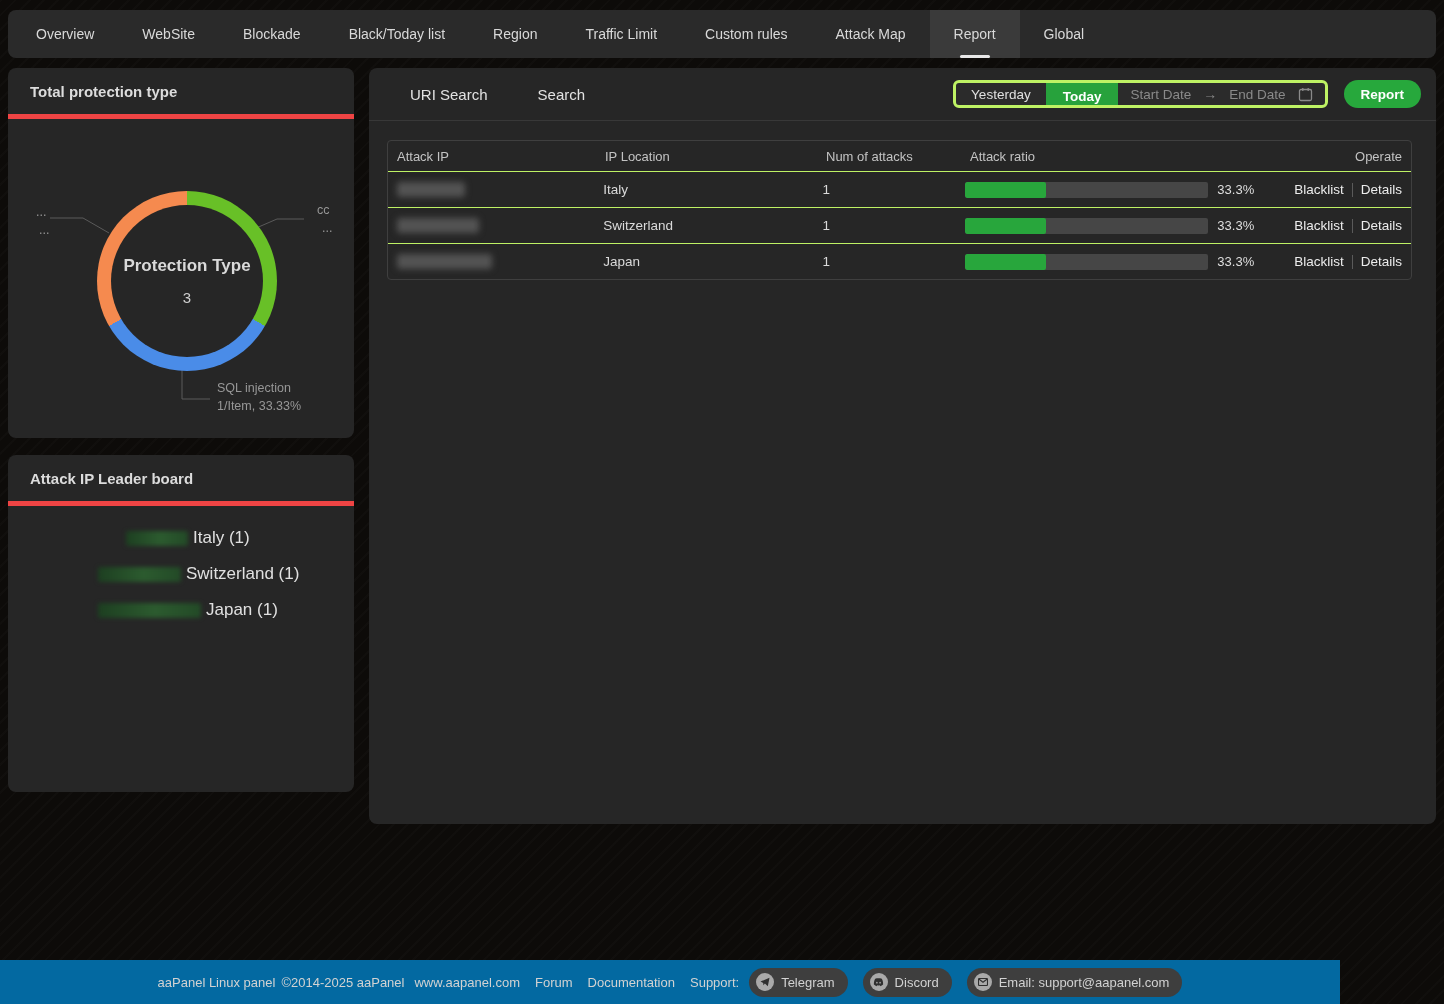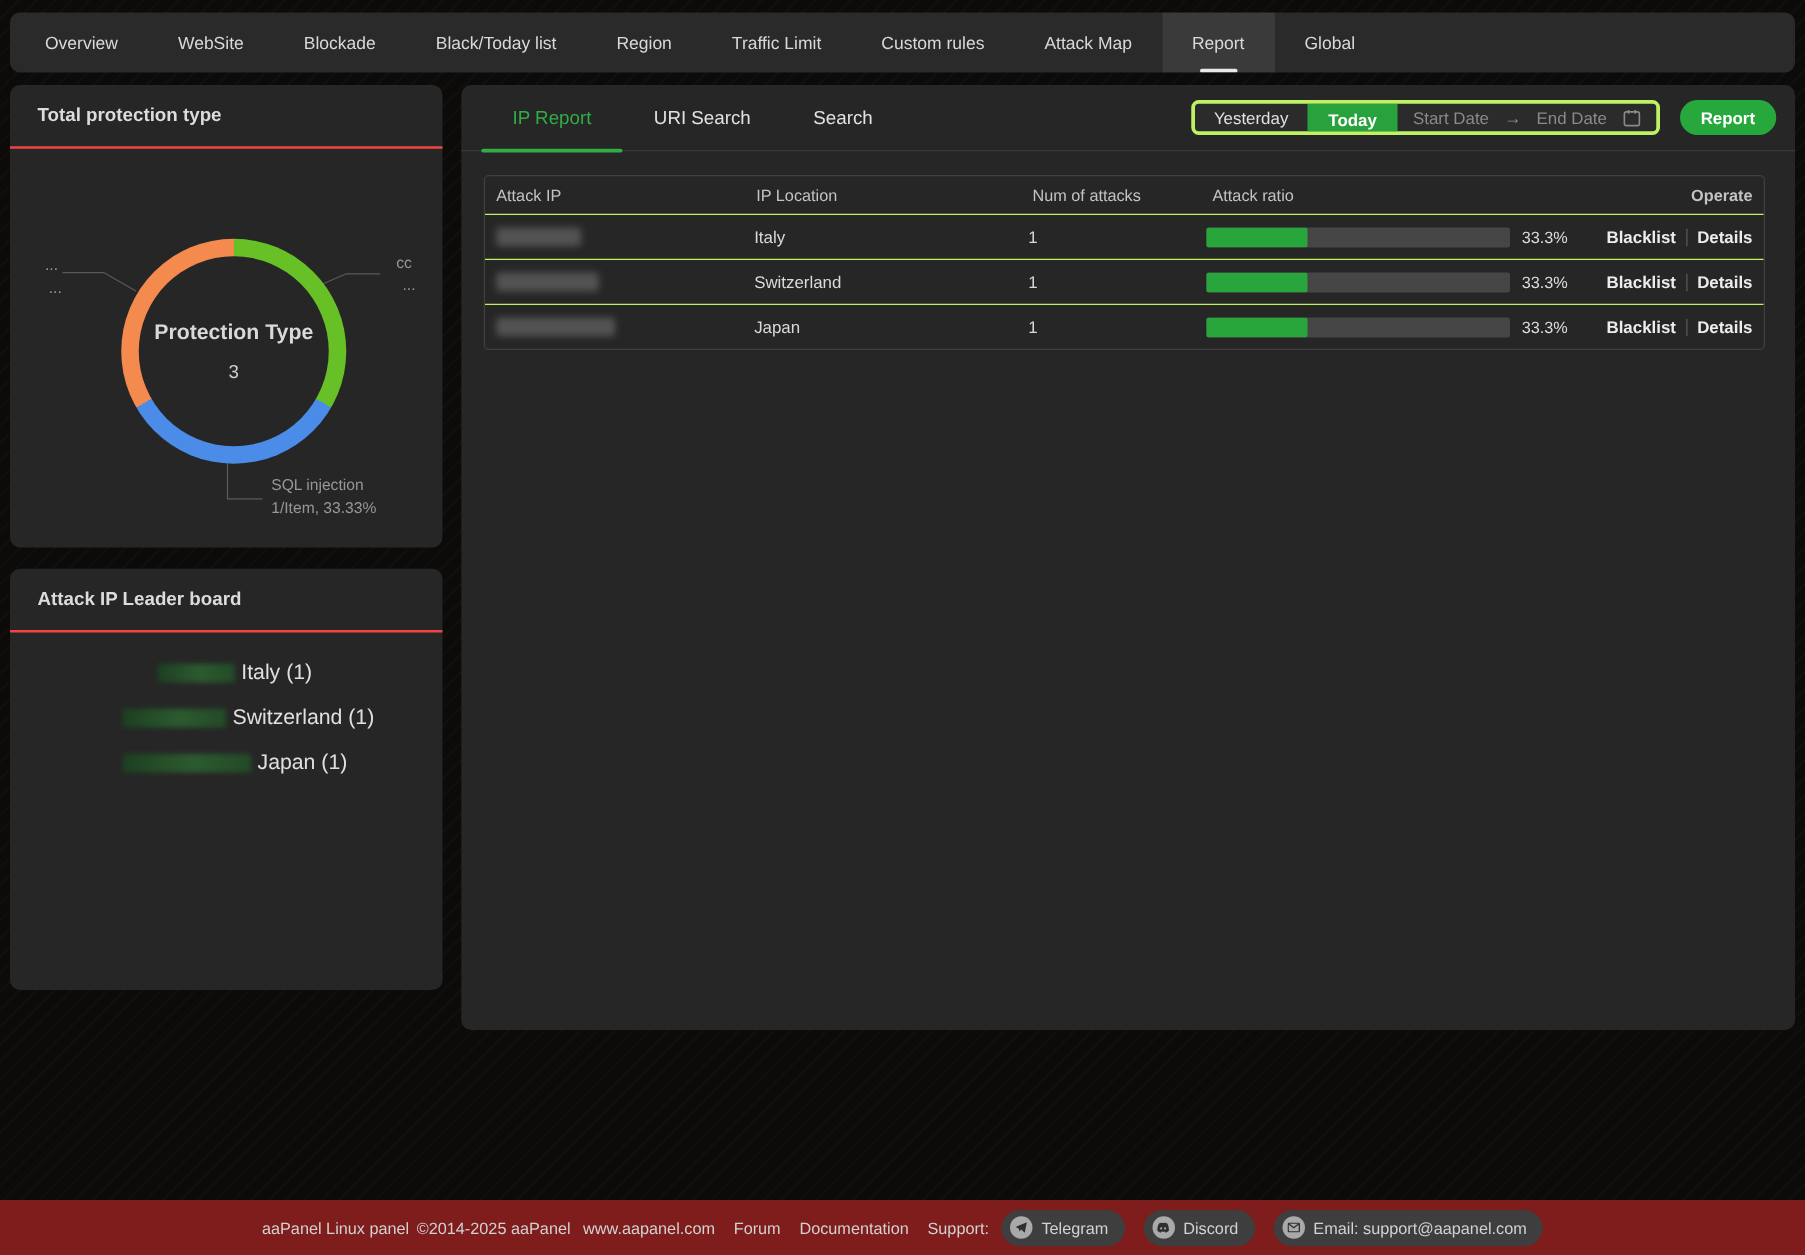--- a/index.html
+++ b/index.html
@@ -25,21 +25,21 @@
   .nav-item.active { background:#3a3a3a; }
   .nav-item.active::after {
     content:""; position:absolute; left:50%; transform:translateX(-50%);
     bottom:0; width:30px; height:3px; background:#e8e8e8; border-radius:2px;
   }
   
   .panel { background:#262626; border-radius:8px; position:absolute; }
   .panel-title {
     height:51px; display:flex; align-items:center; padding:0 22px;
     font-size:15px; font-weight:700; color:#dcdcdc;
-    border-bottom:2px solid #ef4444;
+    border-bottom:5px solid #ef4444;
   }
   #panel-protection { left:8px; top:68px; width:346px; height:370px; }
   #panel-leaderboard { left:8px; top:455px; width:346px; height:337px; }
   #panel-report { left:369px; top:68px; width:1067px; height:756px; }
 
   
   .chart-area { position:relative; width:100%; height:318px; }
   .donut {
     position:absolute; left:89px; top:72px; width:180px; height:180px; border-radius:50%;
     background:conic-gradient(#68c027 0deg 120deg, #4a8ce8 120deg 240deg, #f58a4f 240deg 360deg);
@@ -97,31 +97,31 @@
     position:absolute; left:18px; top:72px; width:1025px;
     border:1px solid #3f3f3f; border-radius:4px; overflow:hidden;
   }
   .t-row { display:flex; align-items:center; }
   .t-head { height:30px; font-size:13px; color:#c3c3c3; }
   .t-body-row { height:36px; border-top:1px solid #bef264; font-size:13.5px; color:#dadada; }
   .c1 { width:217px; padding-left:9px; }
   .c2 { width:221px; }
   .c3 { width:144px; }
   .c4 { flex:1; display:flex; align-items:center; }
-  .c5 { width:158px; text-align:left; padding-right:9px; display:flex; justify-content:flex-end; align-items:center;font-weight:bold; }
+  .c5 { width:158px; text-align:left; padding-right:9px; display:flex; justify-content:flex-end; align-items:center; }
   .ip-blur { height:15px; border-radius:3px; background:#535353; filter:blur(3px); }
   .ratio-track { width:243px; height:16px; background:#464646; border-radius:2px; overflow:hidden; }
   .ratio-fill { height:100%; background:#28a63c; border-radius:2px; }
   .ratio-pct { margin-left:9px; font-size:13px; color:#dedede; }
   .op-link { color:#ececec; cursor:pointer; }
   .op-sep { width:1px; height:14px; background:#5a5a5a; margin:0 8px; }
   
   .footer {
-    position:absolute; left:0; bottom:0; width:1444px; height:44px;
-    background:#7f1d1d; display:flex; align-items:center; justify-content:center;
+    position:absolute; left:0; bottom:0; width:1340px; height:44px;
+    background:#0369a1; display:flex; align-items:center; justify-content:center;
     font-size:13px; color:#d2d2d2; gap:15px;
   }
   .f-text { white-space:nowrap; }
   .f-link { cursor:pointer; }
   .pill {
     display:flex; align-items:center; gap:7px; height:29px; padding:0 13px 0 7px;
     background:#3e3e3e; border-radius:15px; cursor:pointer; white-space:nowrap;
   }
   .pill-icon {
     width:18px; height:18px; border-radius:50%; background:#a9a9a9;
@@ -181,21 +181,20 @@
     </div>
     <div class="lb-row" style="top:96px;">
       <span class="lb-bar" style="margin-left:90px; width:103px;"></span>
       <span class="lb-label">Japan  (1)</span>
     </div>
   </div>
 </section>
 
 <section class="panel" id="panel-report">
   <div class="rp-header">
-    <div class="rp-tab active">IP Report</div>
     <div class="rp-tab">URI Search</div>
     <div class="rp-tab">Search</div>
     <div class="rp-spacer"></div>
     <div class="date-group">
       <div class="seg seg-yesterday">Yesterday</div>
       <div class="seg seg-today">Today</div>
       <div class="seg seg-range">
         <span>Start Date</span>
         <span class="arrow-icon">→</span>
         <span>End Date</span>

